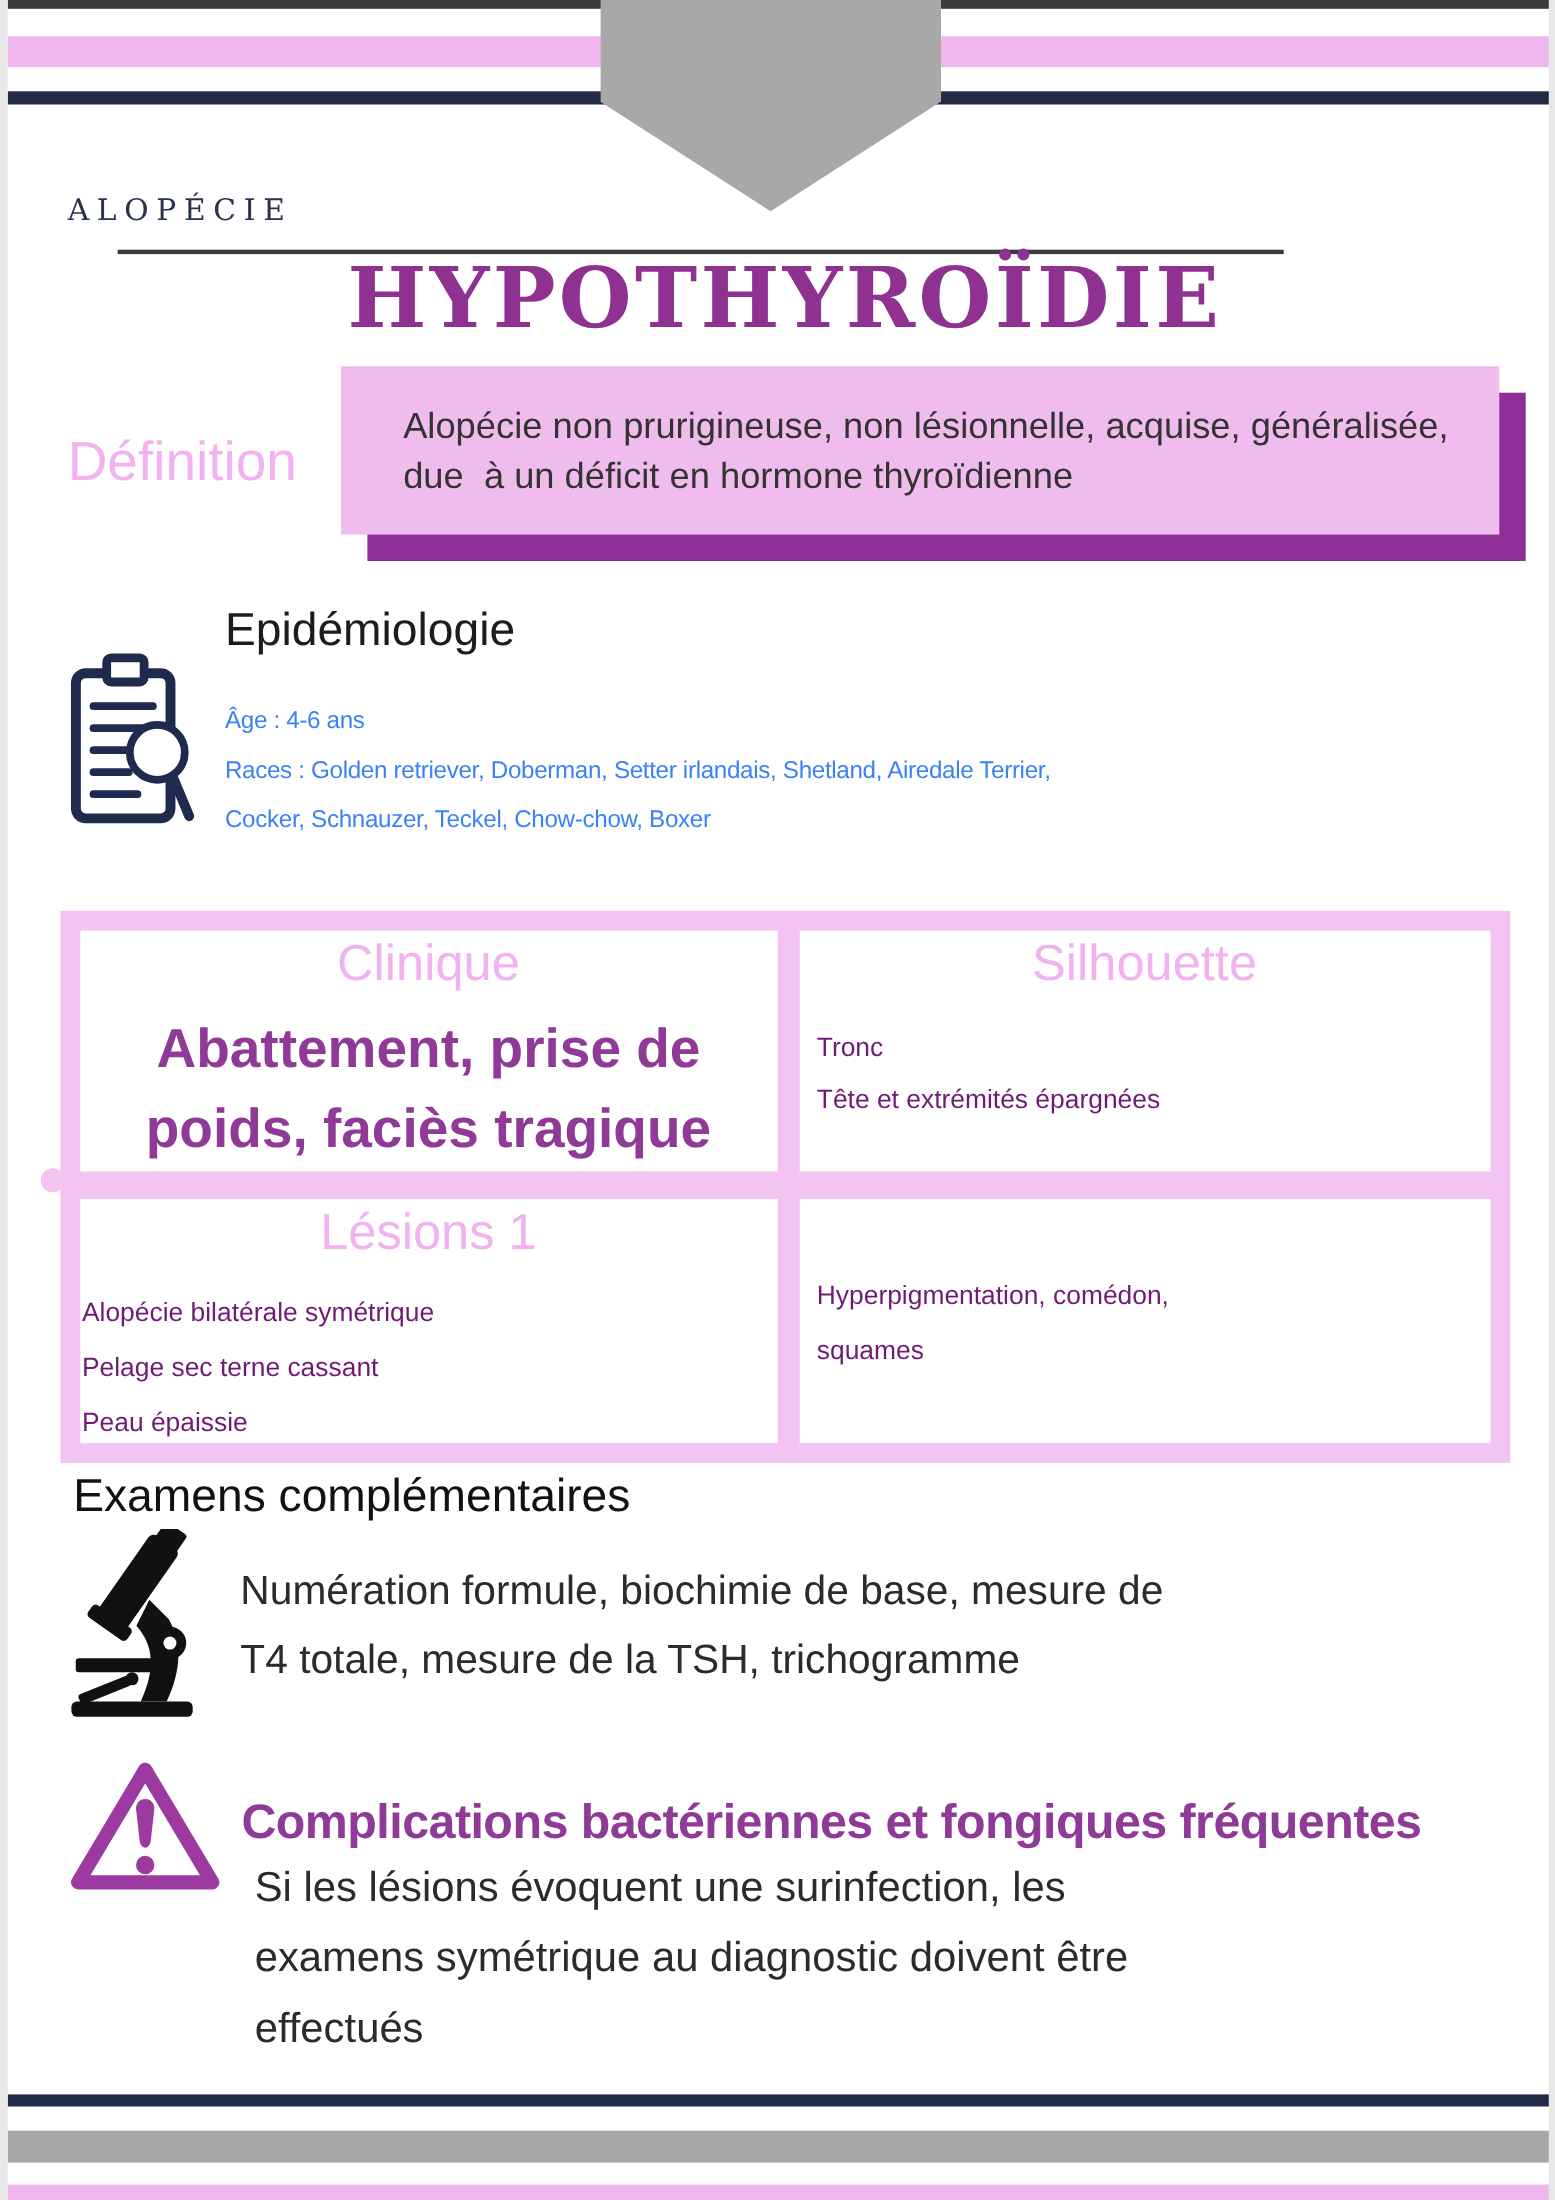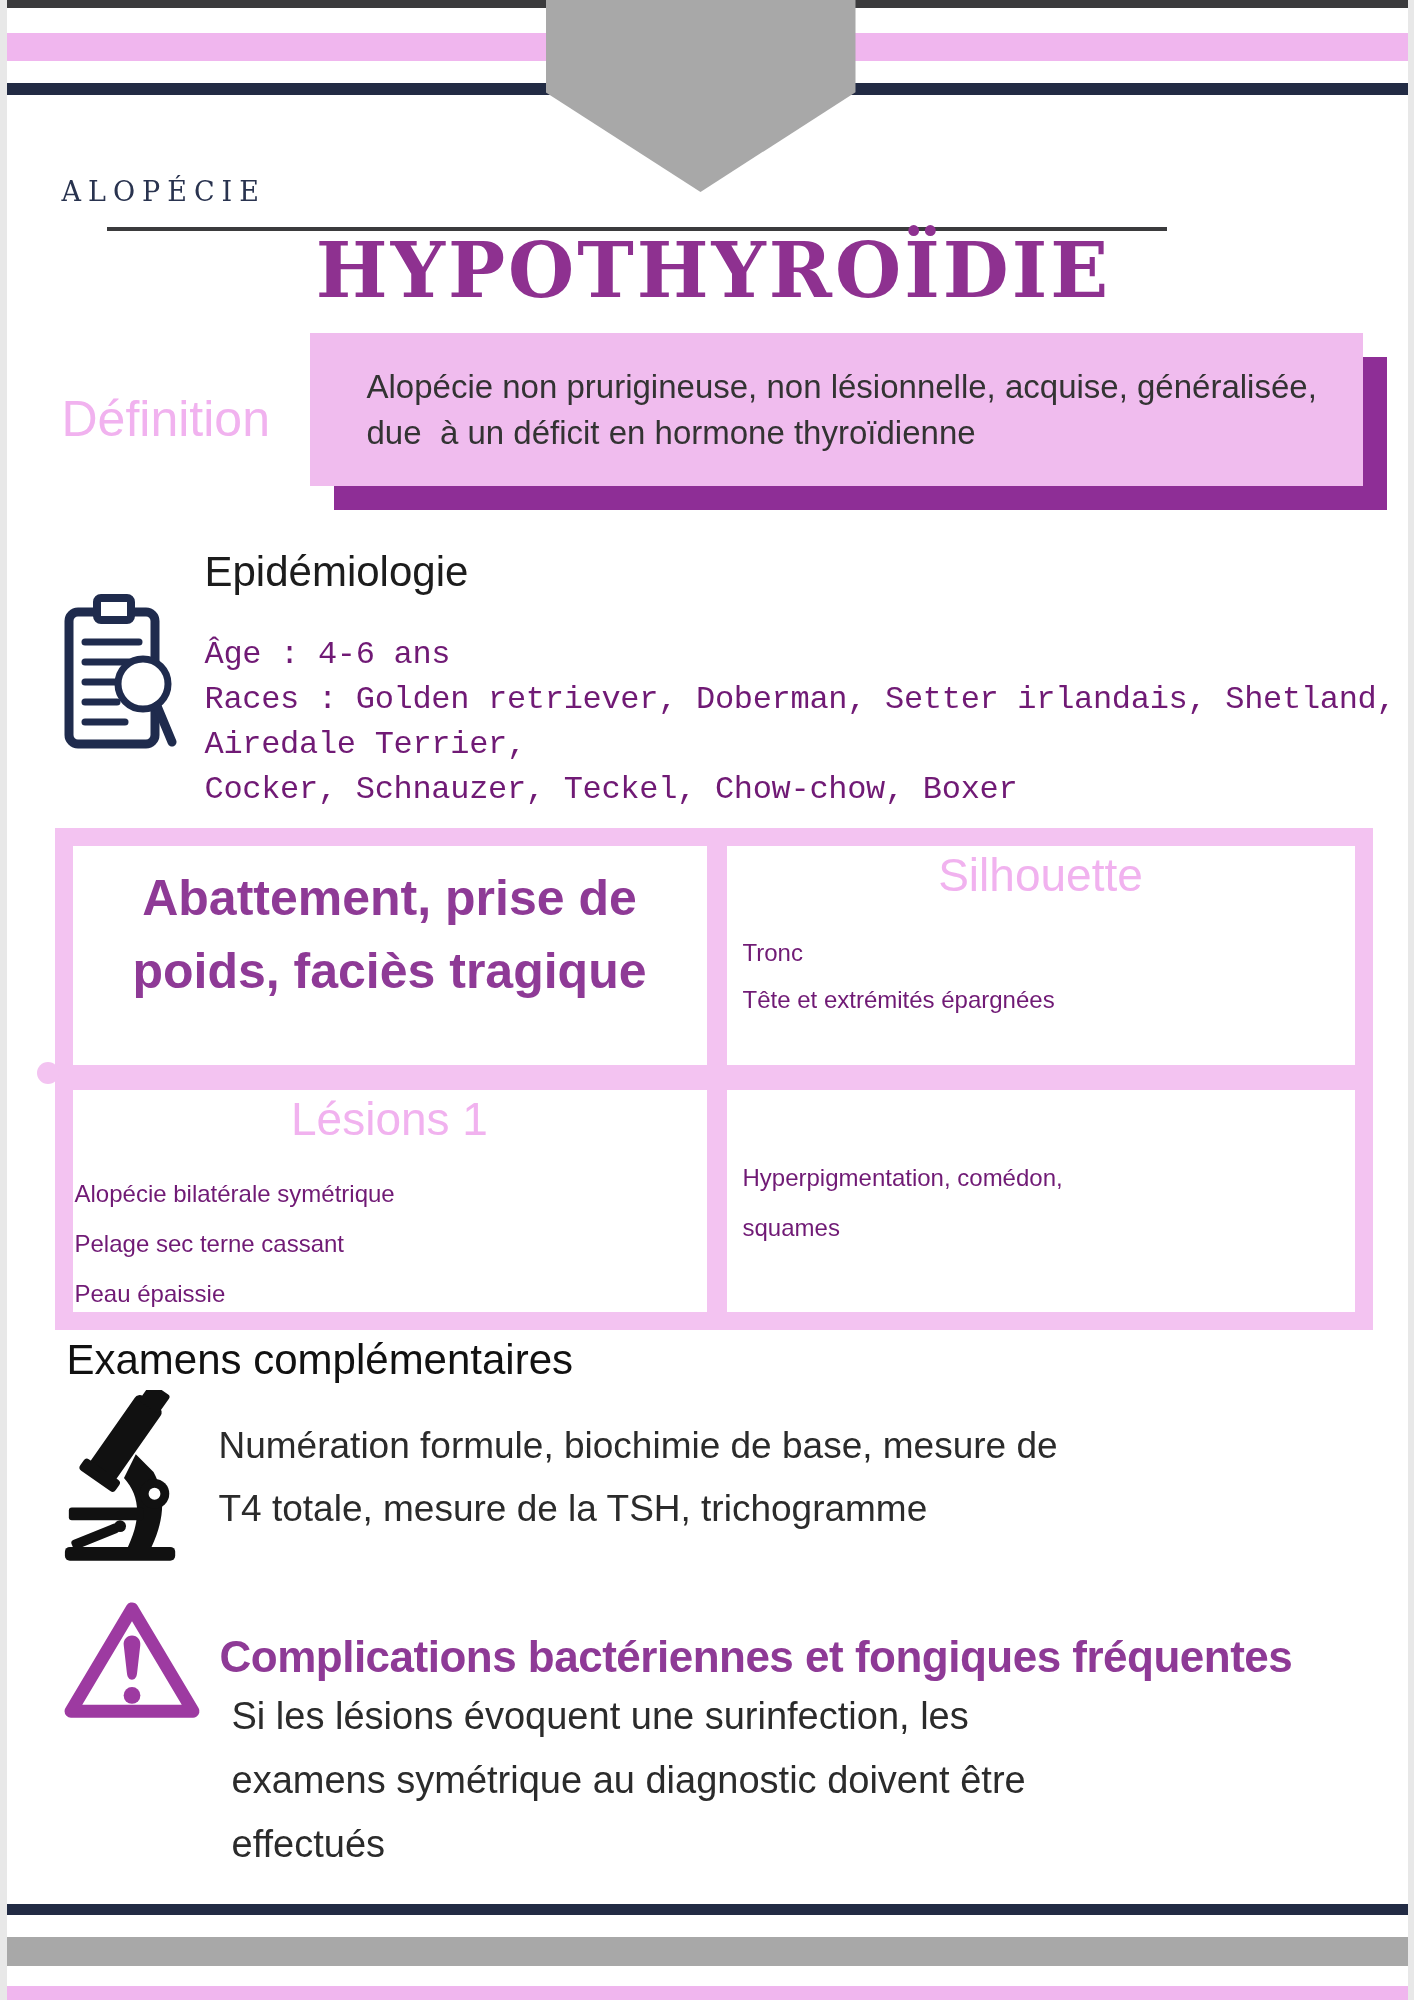--- a/index.html
+++ b/index.html
@@ -37,21 +37,21 @@
     left:303px;top:333px;width:1053px;height:153px;background:#f0bcee;
     box-shadow:24px 24px 0 0 #8e2e96;
     display:flex;flex-direction:column;justify-content:center;
     padding-left:57px;box-sizing:border-box;
   }
   .def-box .line{font-size:33px;color:#333;line-height:46px;white-space:pre-wrap;}
 
   .epi-heading{left:198px;top:548px;font-size:42px;color:#1c1c1c;}
   .epi-icon{left:48px;top:586px;width:122px;height:174px;}
   .epi-lines{left:198px;top:632px;}
-  .epi-lines .line{font-size:32px;color:#701a75;line-height:45px;letter-spacing:-0.3px;white-space:pre-wrap;font-family:Liberation Mono, monospace;}
+  .epi-lines .line{font-size:22px;color:#3b82f6;line-height:45px;letter-spacing:-0.3px;white-space:pre-wrap;}
 
   .grid{
     left:48px;top:828px;width:1318px;height:502px;background:#f3c3f1;
     display:grid;grid-template-columns:634px 628px;grid-template-rows:219px 222px;
     gap:25px 20px;padding:18px;box-sizing:border-box;
   }
   .cell{background:#ffffff;overflow:hidden;}
   .cell-h{font-size:46px;color:#f1b2ef;text-align:center;margin-top:4px;line-height:1.1;}
   .emph{
     text-align:center;margin-top:16px;font-weight:bold;
@@ -113,20 +113,21 @@
     </g>
   </svg>
   <div class="abs epi-lines">
     <div class="line">Âge : 4-6 ans</div>
     <div class="line">Races : Golden retriever, Doberman, Setter irlandais, Shetland, Airedale Terrier,</div>
     <div class="line">Cocker, Schnauzer, Teckel, Chow-chow, Boxer</div>
   </div>
 
   <div class="abs grid">
     <div class="cell cell-clinique">
+      <div class="cell-h">Clinique</div>
       <div class="emph">
         <div>Abattement, prise de</div>
         <div>poids, faciès tragique</div>
       </div>
     </div>
     <div class="cell cell-silhouette">
       <div class="cell-h">Silhouette</div>
       <div class="body">
         <div>Tronc</div>
         <div>Tête et extrémités épargnées</div>

